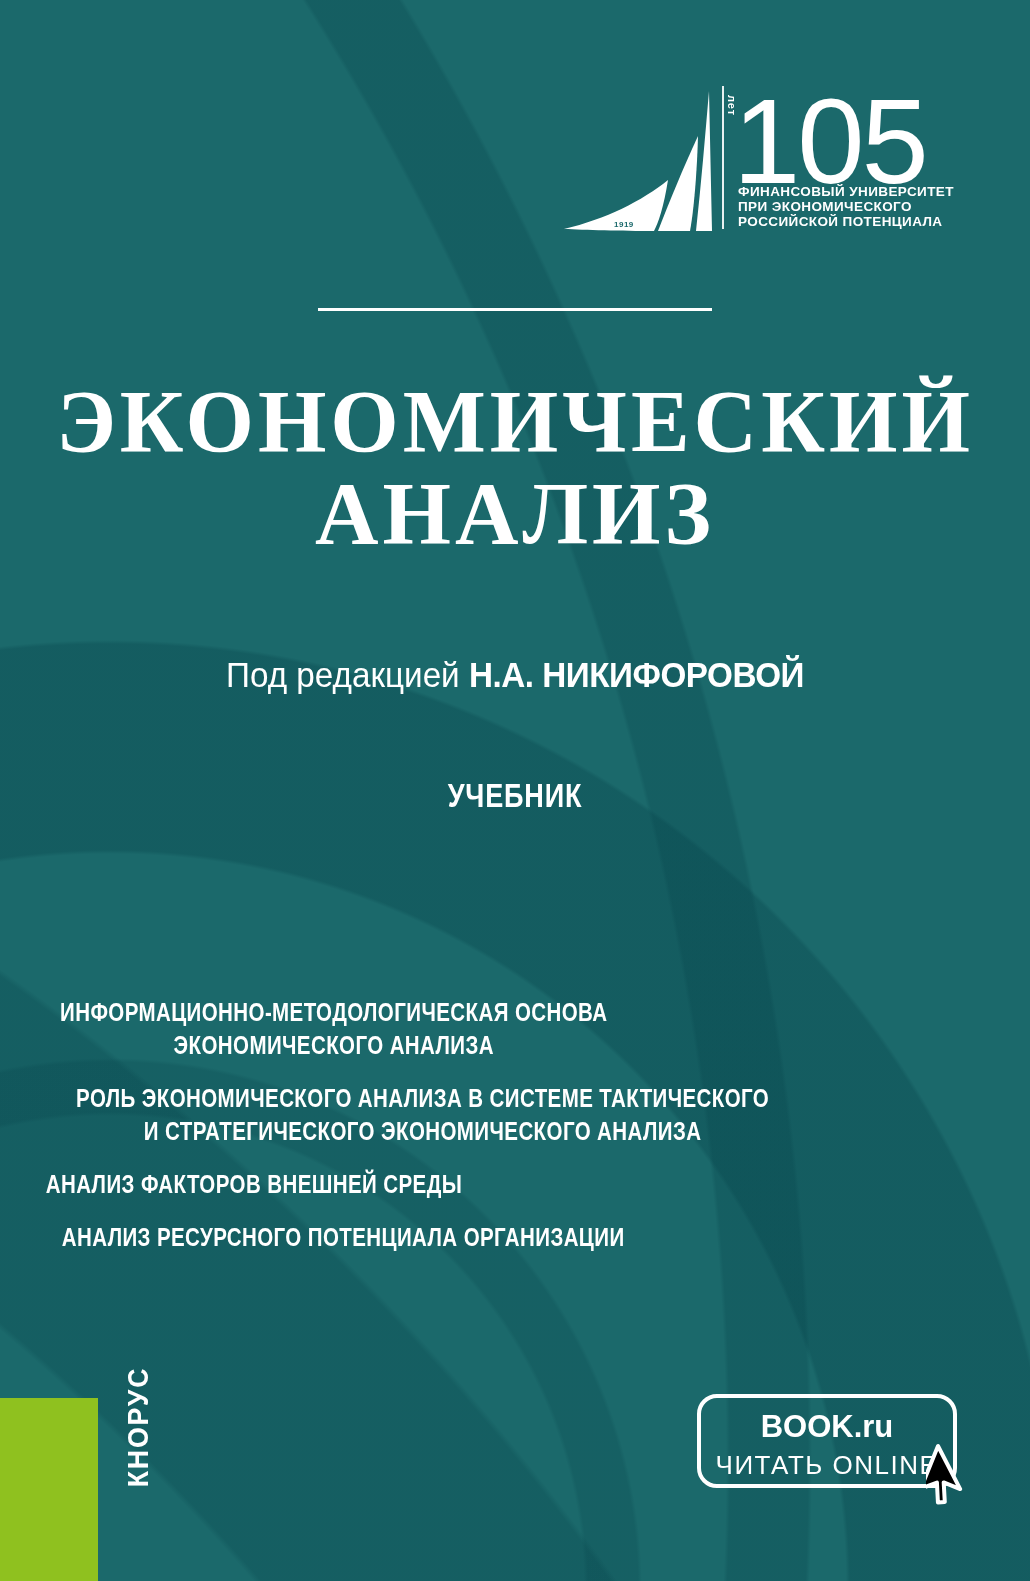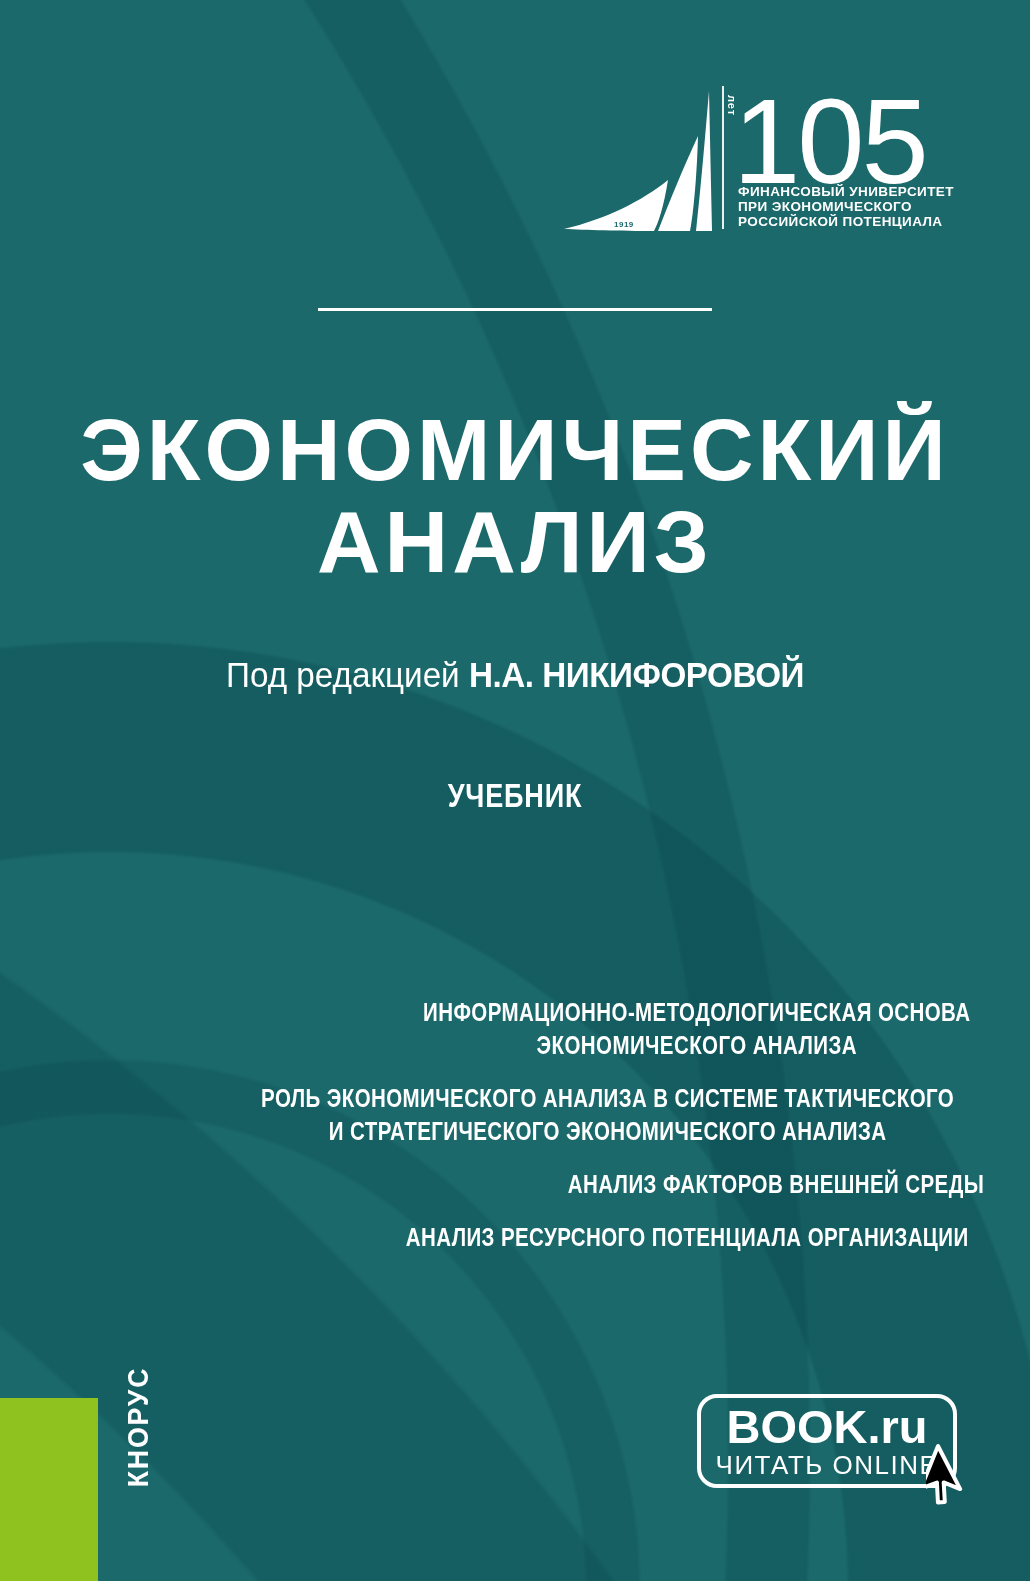--- a/index.html
+++ b/index.html
@@ -45,41 +45,42 @@
   }
   .logo-105{
     position:absolute;left:173px;top:1px;
     font-size:121px;line-height:1;font-weight:400;letter-spacing:-3px;
   }
   .logo-uni{position:absolute;left:178px;top:104px;font-weight:bold;font-size:13.5px;line-height:15px;letter-spacing:0.4px;}
 
   
   .rule{position:absolute;left:318px;top:308px;width:394px;height:3px;background:#FFFFFF;}
   .title{
-    position:absolute;left:0;right:0;top:404px;
+    position:absolute;left:0;right:0;top:376px;
     text-align:center;
     font-size:88px;font-weight:bold;line-height:92px;letter-spacing:4px;
     white-space:pre-line;
+    font-family:Liberation Serif, serif;
   }
   .editor{
     position:absolute;left:0;right:0;top:655px;
     text-align:center;font-size:35px;line-height:40px;
     transform:scaleX(0.95);transform-origin:center;
   }
   .editor .name{font-weight:bold;letter-spacing:-0.5px;}
   .subtitle{
     position:absolute;left:0;right:0;top:777px;
     text-align:center;font-size:33px;font-weight:bold;letter-spacing:1px;
     transform:scaleX(0.82);transform-origin:center;
   }
 
   
   .topics{
     position:absolute;left:0;right:0;top:996px;
-    display:flex;flex-direction:column;align-items:flex-end;gap:20px;
+    display:flex;flex-direction:column;align-items:flex-start;gap:20px;
   }
   .topic{
     font-size:25px;font-weight:bold;line-height:33px;letter-spacing:0.5px;
     text-align:center;white-space:pre-line;
     transform:scaleX(0.82);transform-origin:center;
   }
 
   
   .spine-block{position:absolute;left:0;top:1398px;width:98px;height:183px;background:#8FC11F;}
   .publisher{
@@ -91,21 +92,21 @@
   }
 
   
   .badge{
     position:absolute;left:697px;top:1394px;width:260px;height:94px;
     border:4px solid #FFFFFF;border-radius:20px;
     box-sizing:border-box;
     display:flex;flex-direction:column;align-items:center;justify-content:center;
     cursor:pointer;
   }
-  .badge-site{font-size:47px;font-weight:bold;line-height:46px;}
+  .badge-site{font-size:31px;font-weight:bold;line-height:46px;}
   .badge-caption{font-size:26px;font-weight:400;letter-spacing:1.5px;line-height:26px;margin-top:2px;}
   .cursor-icon{position:absolute;left:926px;top:1440px;}
 </style>
 </head>
 <body>
 
 <div class="cover">
 
   <div class="bg-arcs"></div>
 

